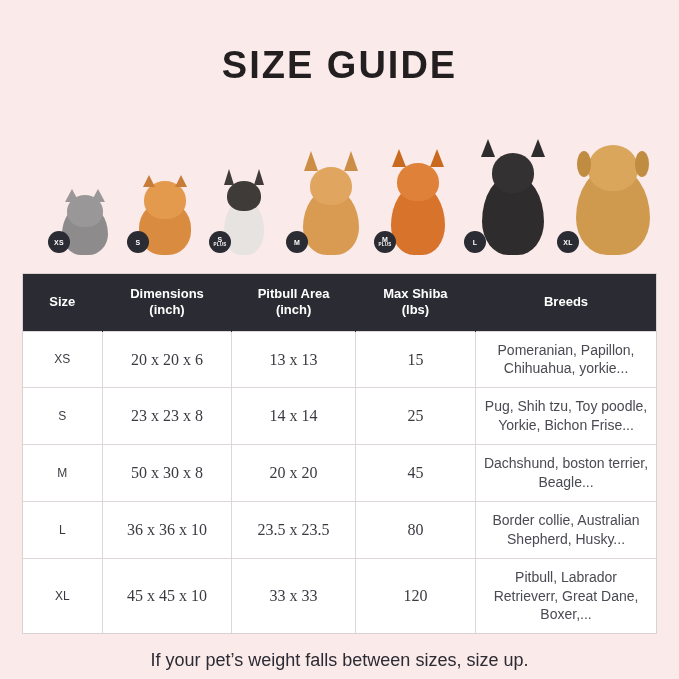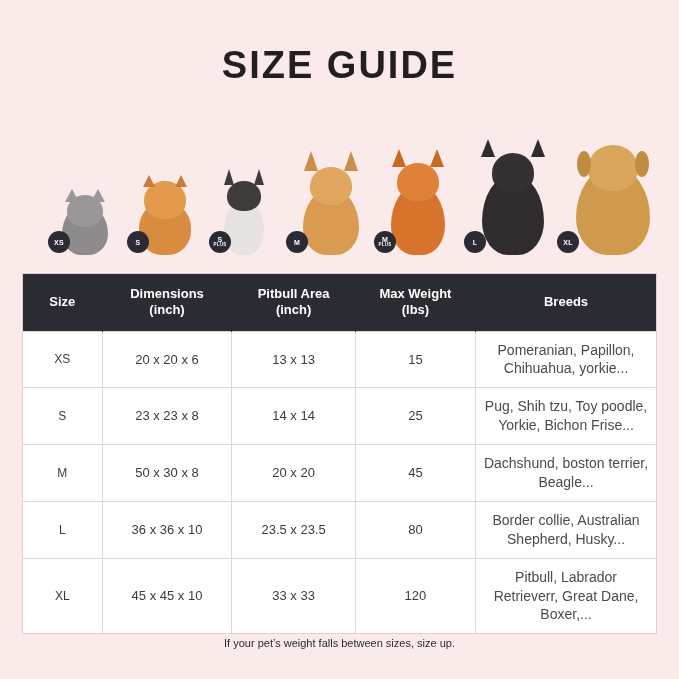--- a/index.html
+++ b/index.html
@@ -109,28 +109,28 @@
     border-top: 1px solid #ded7d7;
     border-right: 1px solid #ded7d7;
     text-align: center;
     padding: 9px 6px;
     line-height: 1.35;
     color: #3a3a42;
     font-size: 11.5px;
   }
   tbody td:last-child { border-right: none; }
   td.size-col { font-size: 12px; }
-  td.dims, td.sleep, td.weight { font-size: 13px; }
+  td.dims, td.sleep, td.weight { font-size: 16px; font-family: Liberation Serif, serif; }
   td.breeds { font-size: 14px; color: #4a4a52; }
 
   .footnote {
     text-align: center;
-    font-size: 11px;
+    font-size: 18px;
     color: #2b2b33;
-    margin-top: 3px;
+    margin-top: 16px;
   }
 </style>
 </head>
 <body>
 
 <div class="page">
 
   <h1 class="title">SIZE GUIDE</h1>
 
   <div class="pets">
@@ -232,21 +232,21 @@
           </th>
           <th style="width:20.5%;">
             <div>Dimensions</div>
             <div>(inch)</div>
           </th>
           <th style="width:19.5%;">
             <div>Pitbull Area</div>
             <div>(inch)</div>
           </th>
           <th style="width:19%;">
-            <div>Max Weight</div>
+            <div>Max Shiba</div>
             <div>(lbs)</div>
           </th>
           <th style="width:28.5%;">
             <div>Breeds</div>
           </th>
         </tr>
       </thead>
       <tbody>
         <tr>
           <td class="size-col">XS</td>

